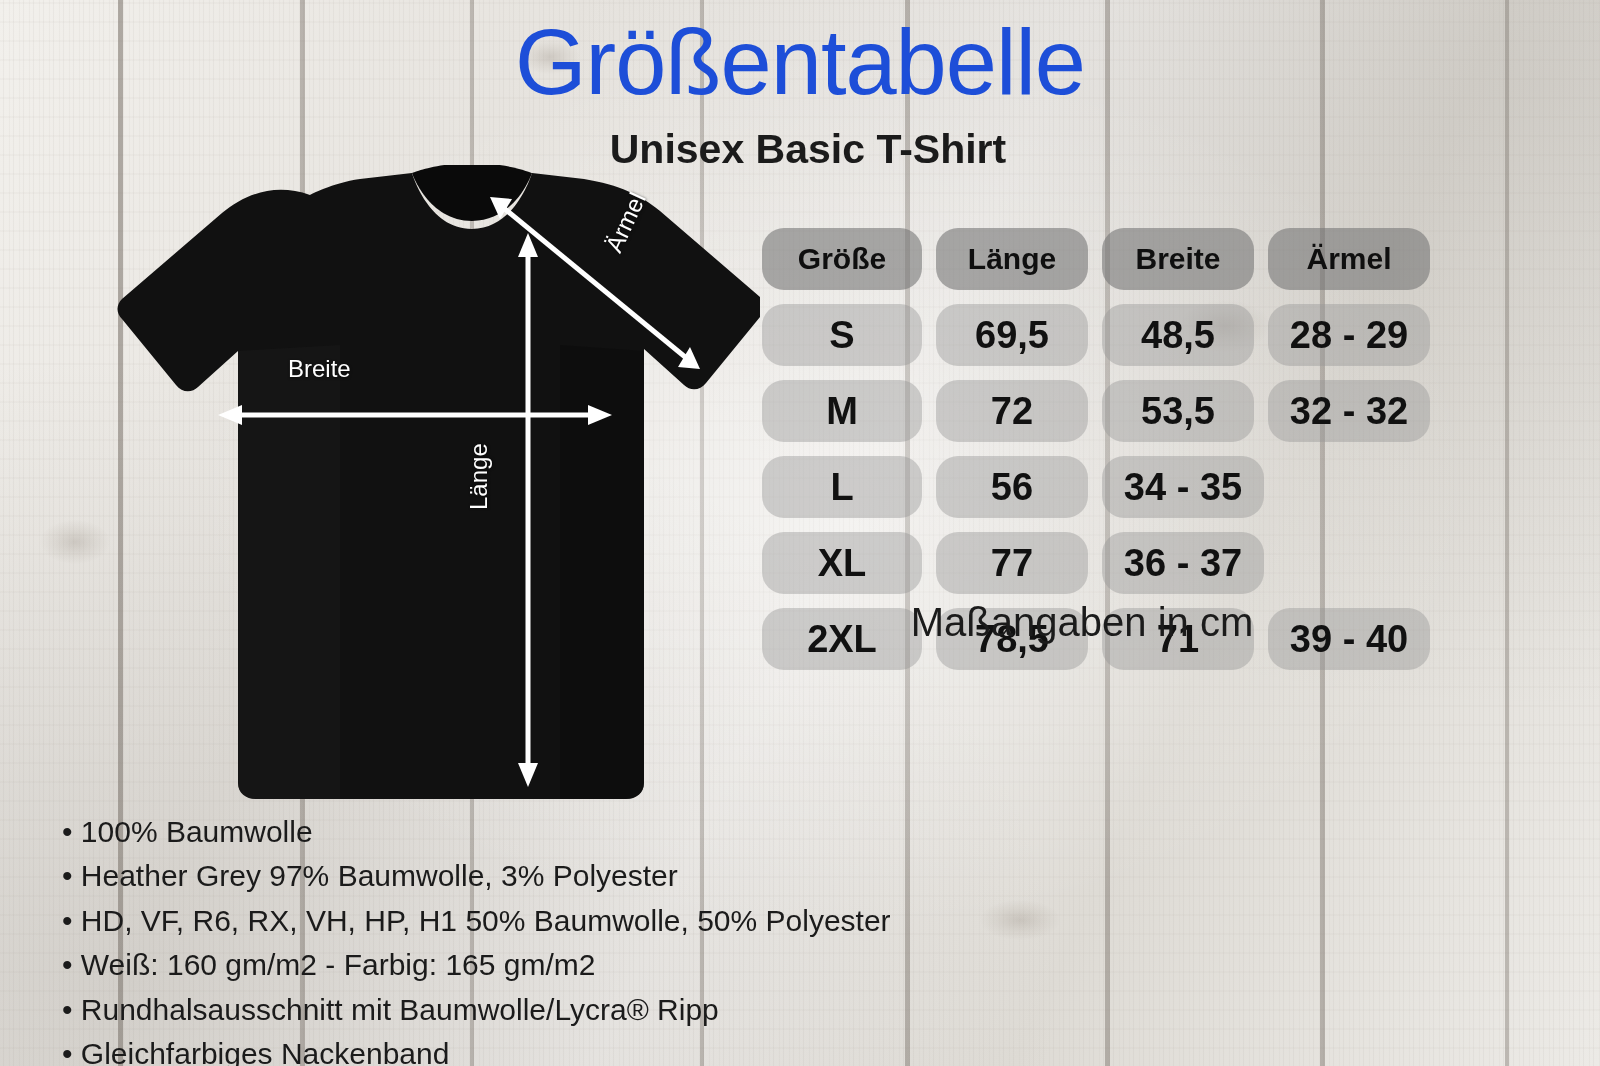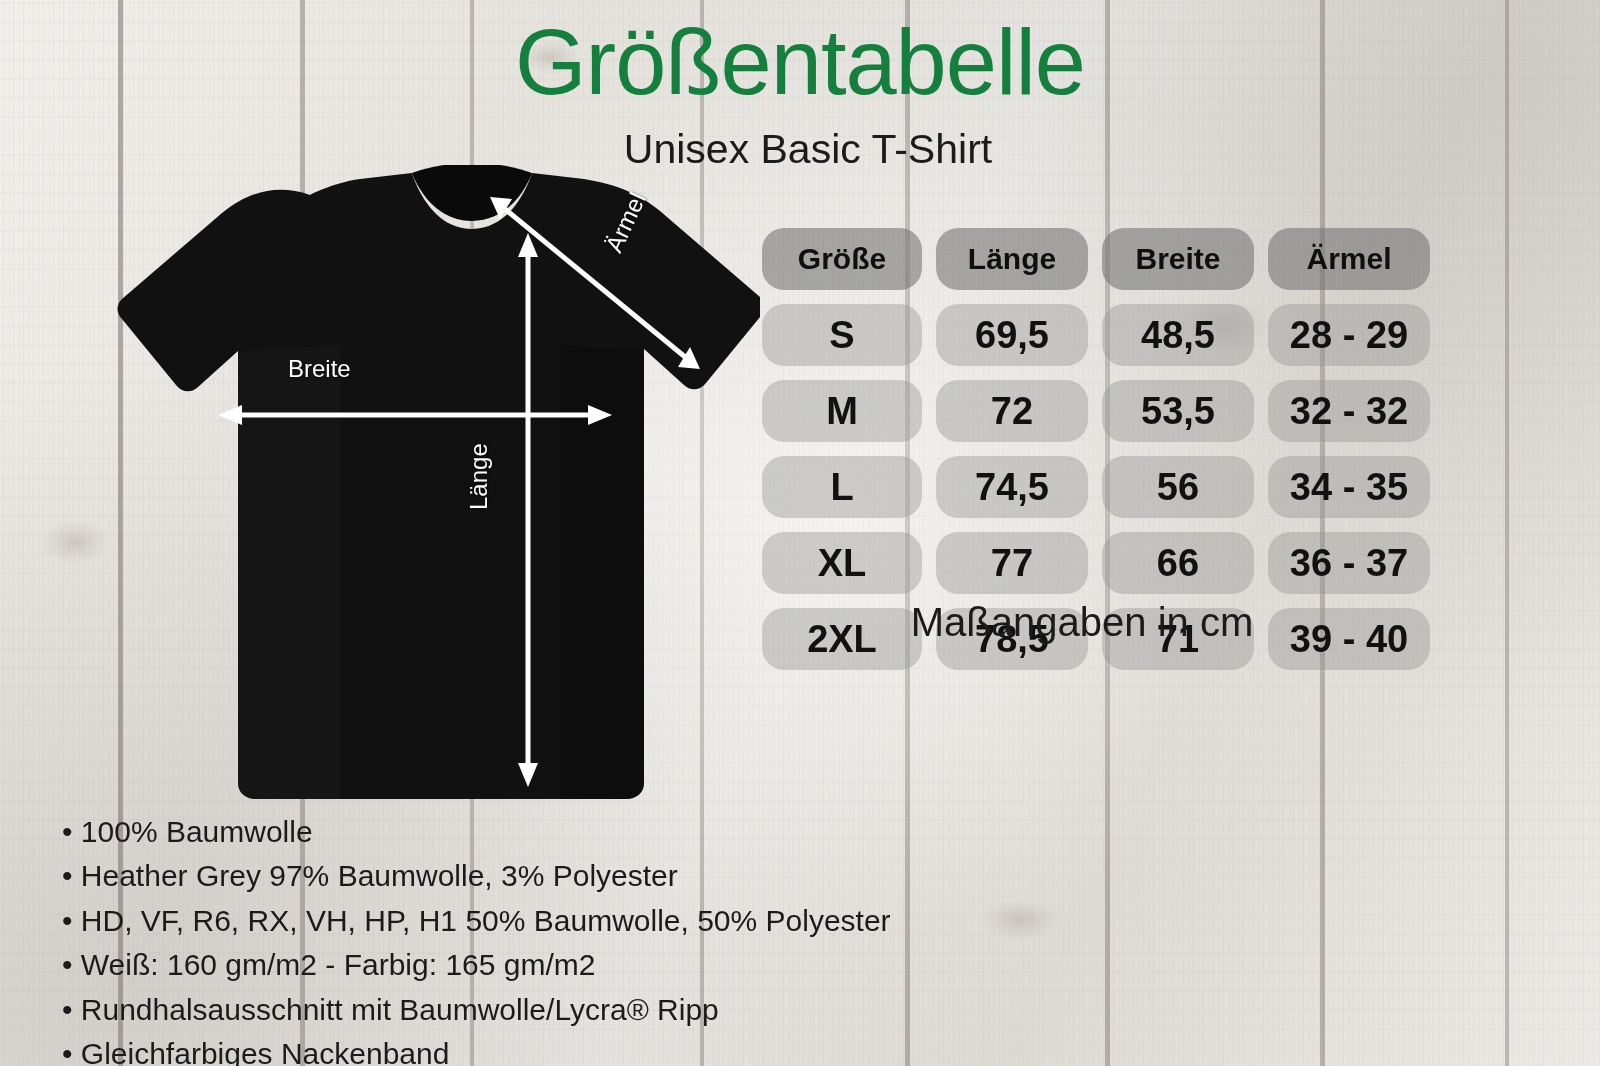--- a/index.html
+++ b/index.html
@@ -40,26 +40,26 @@
                radial-gradient(ellipse at 8% 92%, rgba(120,115,108,.18) 0%, rgba(0,0,0,0) 45%),
                radial-gradient(ellipse at 96% 8%, rgba(120,115,108,.16) 0%, rgba(0,0,0,0) 45%);
   }
   
   .knot{position:absolute;border-radius:50%;
     background:radial-gradient(ellipse at 50% 50%, rgba(150,140,130,.30) 0%, rgba(170,162,152,.16) 40%, rgba(0,0,0,0) 72%);}
 
   
   #title{
     position:absolute;left:0;right:0;top:14px;text-align:center;
-    font-size:92px;line-height:1.05;font-weight:400;color:#15803d;
+    font-size:92px;line-height:1.05;font-weight:400;color:#1d4ed8;
     letter-spacing:-1px;
   }
   #subtitle{
     position:absolute;left:16px;right:0;top:126px;text-align:center;
-    font-size:41px;color:#1b1b1b;font-weight:400;
+    font-size:41px;color:#1b1b1b;font-weight:700;
   }
 
   
   #shirt-wrap{position:absolute;left:60px;top:165px;width:700px;height:660px;}
   #shirt-wrap svg{display:block;}
   .meas-label{
     position:absolute;color:#fff;font-size:24px;font-weight:400;
     text-shadow:0 1px 3px rgba(0,0,0,.6);
   }
   #lbl-breite{left:228px;top:190px;}
@@ -174,28 +174,26 @@
     <div class="cell c-slv">28 - 29</div>
   </div>
   <div class="trow body">
     <div class="cell c-size">M</div>
     <div class="cell c-len">72</div>
     <div class="cell c-wid">53,5</div>
     <div class="cell c-slv">32 - 32</div>
   </div>
   <div class="trow body">
     <div class="cell c-size">L</div>
-    <div class="cell c-len">74,5</div>
     <div class="cell c-wid">56</div>
     <div class="cell c-slv">34 - 35</div>
   </div>
   <div class="trow body">
     <div class="cell c-size">XL</div>
     <div class="cell c-len">77</div>
-    <div class="cell c-wid">66</div>
     <div class="cell c-slv">36 - 37</div>
   </div>
   <div class="trow body">
     <div class="cell c-size">2XL</div>
     <div class="cell c-len">78,5</div>
     <div class="cell c-wid">71</div>
     <div class="cell c-slv">39 - 40</div>
   </div>
 </div>
 

